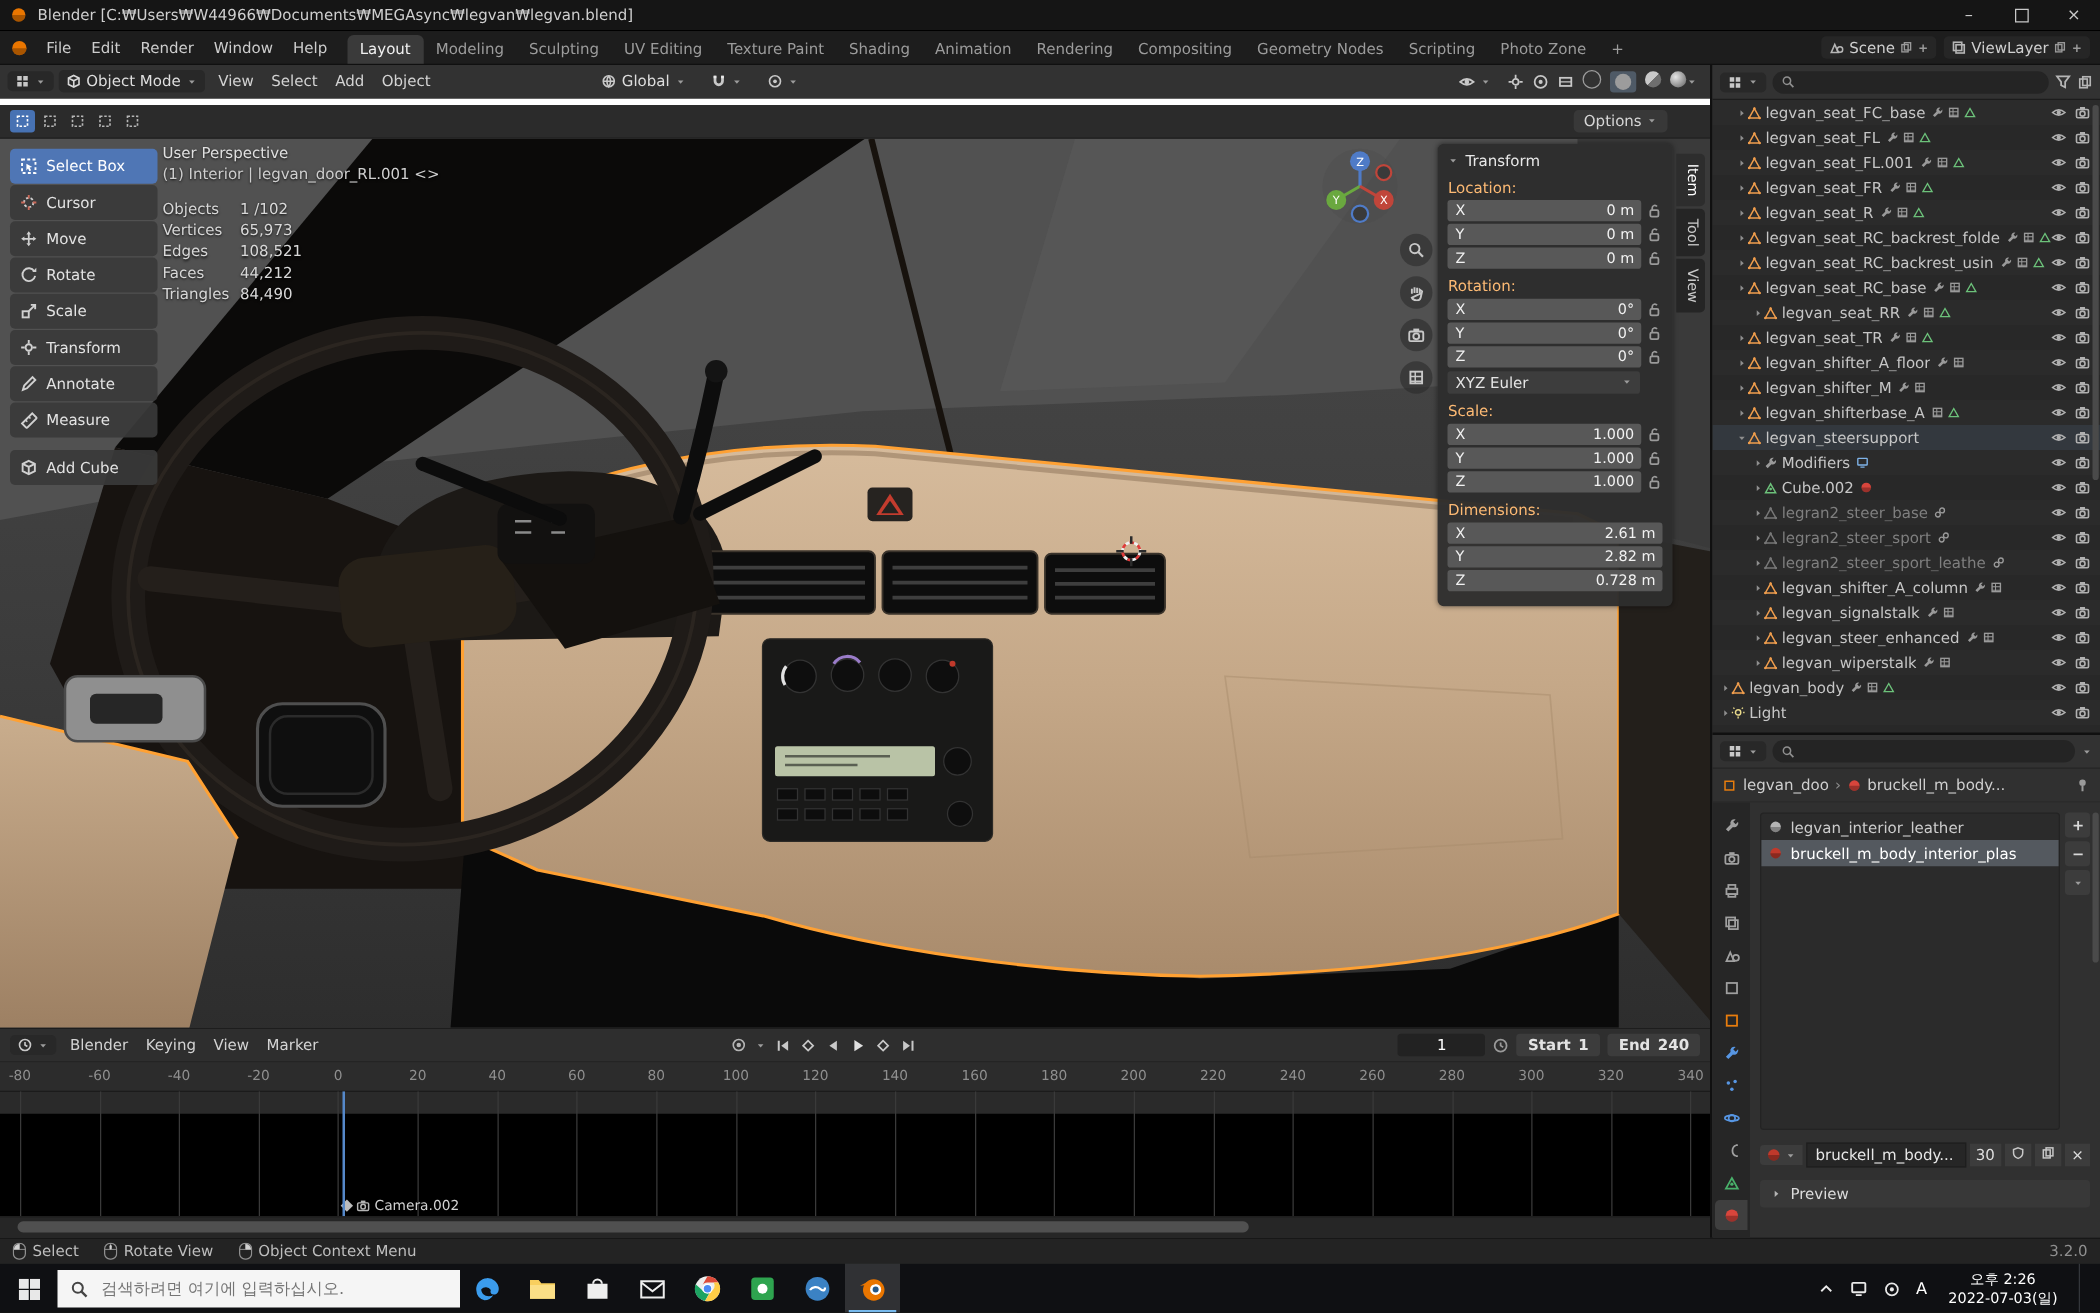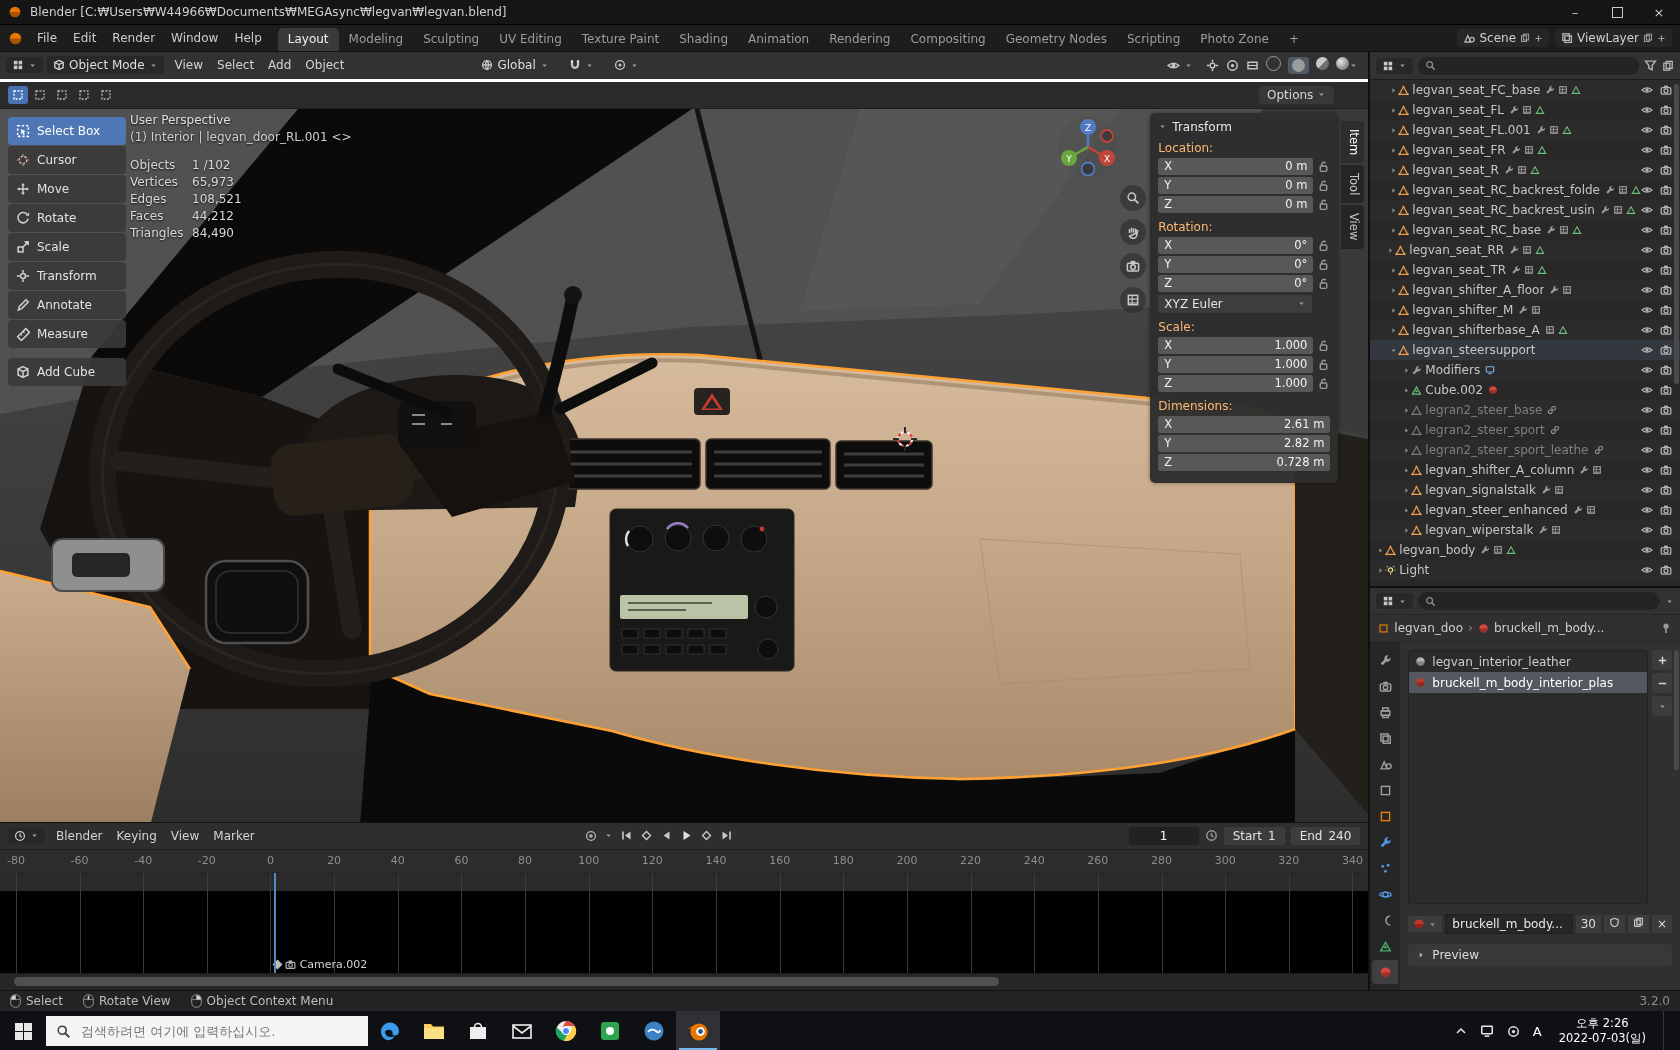--- a/index.html
+++ b/index.html
@@ -24,21 +24,21 @@
   .ws-tab.active{background:#3a3a3a;color:#f0f0f0;}
   #topbar-right{margin-left:auto;display:flex;align-items:center;gap:6px;padding-right:8px;}
   .tb-chip{display:flex;align-items:center;gap:4px;background:#262626;border-radius:4px;padding:2px 6px;color:#d0d0d0;}
 
   
   #main{display:flex;height:938px;}
   #left-stack{width:1378px;display:flex;flex-direction:column;border-right:2px solid #101010;}
   #right-col{flex:1;display:flex;flex-direction:column;}
 
   
-  #vp-header{height:27px;background:#323232;display:flex;align-items:center;gap:4px;padding:0 6px;border-bottom:3px solid #ffffff;}
+  #vp-header{height:27px;background:#323232;display:flex;align-items:center;gap:4px;padding:0 6px;border-bottom:5px solid #ffffff;}
   .hdr-chip{display:flex;align-items:center;gap:4px;padding:2px 6px;border-radius:4px;color:#dedede;}
   .hdr-chip.box{background:#282828;}
   .hdr-menu{padding:0 7px;color:#d3d3d3;}
   #vph-right{margin-left:auto;display:flex;align-items:center;gap:7px;padding-right:4px;}
   .shadeball{width:13px;height:13px;border-radius:50%;background:#9c9c9c;display:inline-block;}
   .shadeball.wire{background:transparent;border:1.5px solid #9c9c9c;}
   .shadeball.mat{background:linear-gradient(135deg,#c9c9c9 50%,#6f6f6f 50%);}
   .shadeball.rend{background:radial-gradient(circle at 35% 35%,#e5e5e5,#5d5d5d);}
   .shade-active{background:#4f5a66;border-radius:3px;padding:2px 4px;display:inline-flex;}
 
@@ -115,21 +115,21 @@
   .db-chip{background:#3c3c3c;padding:2px 5px;color:#ddd;}
   #preview-hdr{margin-top:10px;height:22px;background:#383838;border-radius:3px;display:flex;align-items:center;gap:6px;padding:0 8px;color:#dcdcdc;}
   .prop-scroll{position:absolute;right:1px;width:5px;height:120px;border-radius:3px;background:#4a4a4a;}
 
   
   #timeline{height:168px;background:#313131;display:flex;flex-direction:column;border-top:1px solid #111;}
   #tl-header{height:26px;background:#2e2e2e;display:flex;align-items:center;gap:4px;padding:0 8px;border-bottom:1px solid #222;position:relative;}
   #tl-transport{position:absolute;left:585px;display:flex;align-items:center;gap:7px;}
   #tl-right{margin-left:auto;display:flex;align-items:center;gap:6px;}
   #tl-frame-field{width:70px;height:18px;background:#222;border-radius:3px;display:flex;align-items:center;justify-content:center;color:#fff;}
-  .tl-range-field{height:18px;background:#3c3c3c;border-radius:3px;display:flex;align-items:center;gap:6px;padding:0 9px;color:#e3e3e3;}
+  .tl-range-field{height:18px;background:#3c3c3c;border-radius:3px;display:flex;align-items:center;gap:6px;padding:0 9px;color:#e3e3e3;font-weight:bold;}
   #tl-ruler{height:22px;background:#2c2c2c;position:relative;border-bottom:1px solid #262626;}
   .tick-label{position:absolute;top:4px;transform:translateX(-50%);color:#8f8f8f;font-size:11px;}
   #tl-tracks{flex:1;position:relative;background:#000000;overflow:hidden;}
   #tl-band{position:absolute;left:0;right:0;top:0;height:18px;background:#2a2a2a;}
   .tl-grid{position:absolute;top:0;bottom:0;width:1px;background:#3a3a3a;}
   #playhead{position:absolute;top:0;bottom:0;width:2px;background:#5588c9;z-index:3;}
   #tl-marker{position:absolute;bottom:2px;display:flex;align-items:center;gap:4px;color:#d2d2d2;font-size:11px;z-index:2;}
   .diamond{width:7px;height:7px;background:#bdbdbd;transform:rotate(45deg);display:inline-block;}
   #tl-scroll{height:16px;background:#262626;position:relative;border-top:1px solid #1d1d1d;}
   #tl-scrollbar{position:absolute;left:1%;top:3px;height:9px;width:72%;background:#505050;border-radius:5px;}
@@ -1406,21 +1406,21 @@
                 </span>
                 <span class="ic">
                   <svg width="12" height="12" viewBox="0 0 12 12">
                     <rect x="1.2" y="3.6" width="9.6" height="6.6" rx="1" fill="none" stroke="#b0b0b0" stroke-width="1.3"></rect>
                     <circle cx="6" cy="6.9" r="2" fill="none" stroke="#b0b0b0" stroke-width="1.3"></circle>
                     <rect x="4" y="1.6" width="4" height="2" fill="#b0b0b0"></rect>
                   </svg>
                 </span>
               </span>
             </div>
-            <div class="ol-row" style="padding-left: 16px;">
+            <div class="ol-row" style="padding-left: 32px;">
               <span class="ic">
                 <svg width="9" height="9" viewBox="0 0 12 12">
                   <path d="M4.5 3l3.5 3-3.5 3z" fill="#8f8f8f"></path>
                 </svg>
               </span>
               <span class="ic">
                 <svg width="11" height="11" viewBox="0 0 12 12">
                   <path d="M6 2L10.6 10.2H1.4Z" fill="none" stroke="#ef9d4d" stroke-width="1.3"></path>
                   <circle cx="6" cy="2" r="1.1" fill="#ef9d4d"></circle>
                   <circle cx="10.6" cy="10.2" r="1.1" fill="#ef9d4d"></circle>

